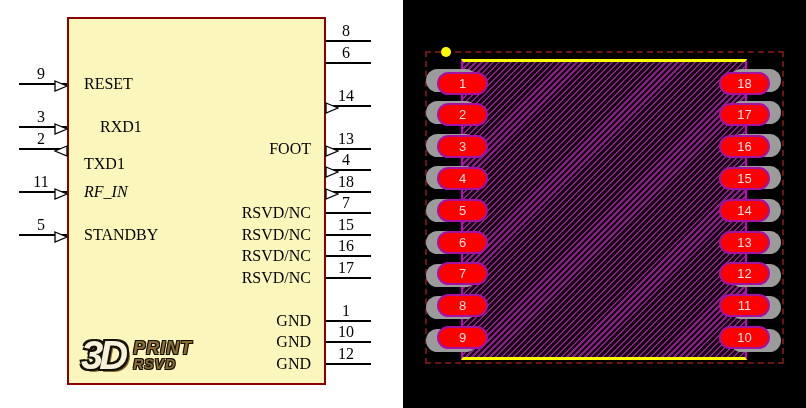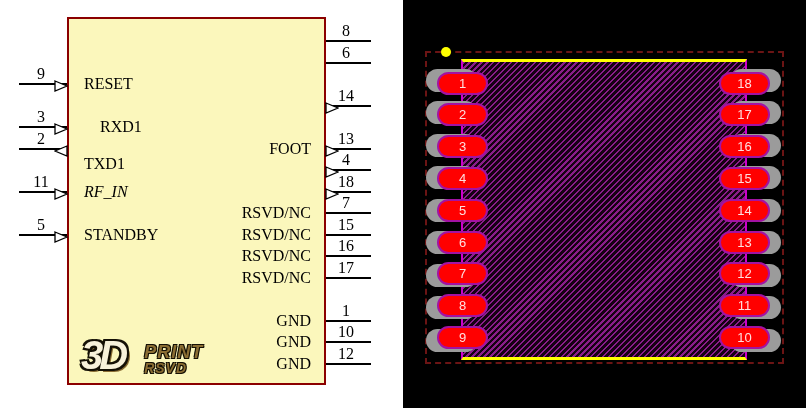--- a/index.html
+++ b/index.html
@@ -10,21 +10,21 @@
   #symbol-body{position:absolute;left:67px;top:17px;width:259px;height:368px;box-sizing:border-box;
     background:var(--body-fill);border:2px solid var(--body-border);}
   .pin-line{position:absolute;height:2px;background:var(--wire);}
   .pin-number{position:absolute;width:44px;height:18px;line-height:18px;text-align:center;
     font-size:16px;color:var(--sch-text);}
   .pin-label{position:absolute;height:20px;line-height:20px;font-size:16px;color:var(--sch-text);white-space:nowrap;}
   .pin-label.right{width:160px;text-align:right;}
   .pin-arrow{position:absolute;}
 
   
-  #logo{position:absolute;left:12px;top:316px;display:flex;align-items:flex-end;gap:14px;
+  #logo{position:absolute;left:12px;top:316px;display:flex;align-items:center;gap:3px;
     font-family:"Liberation Sans",sans-serif;font-style:italic;font-weight:900;}
   #logo-3d{font-size:40px;letter-spacing:-4px;color:#f7f1da;line-height:1;padding-right:6px;
     text-shadow:-2px -2px 0 #141005,2px -2px 0 #141005,-2px 2px 0 #141005,2px 2px 0 #141005,3px 3px 0 #8a6d33;}
   #logo-words{display:flex;flex-direction:column;line-height:1;color:#8a6d33;letter-spacing:1px;}
   #logo-words .w1{font-size:18px;
     text-shadow:-1px -1px 0 #141005,1px -1px 0 #141005,-1px 1px 0 #141005,1px 1px 0 #141005;}
   #logo-words .w2{font-size:14px;
     text-shadow:-1px -1px 0 #141005,1px -1px 0 #141005,-1px 1px 0 #141005,1px 1px 0 #141005;}
 
   

